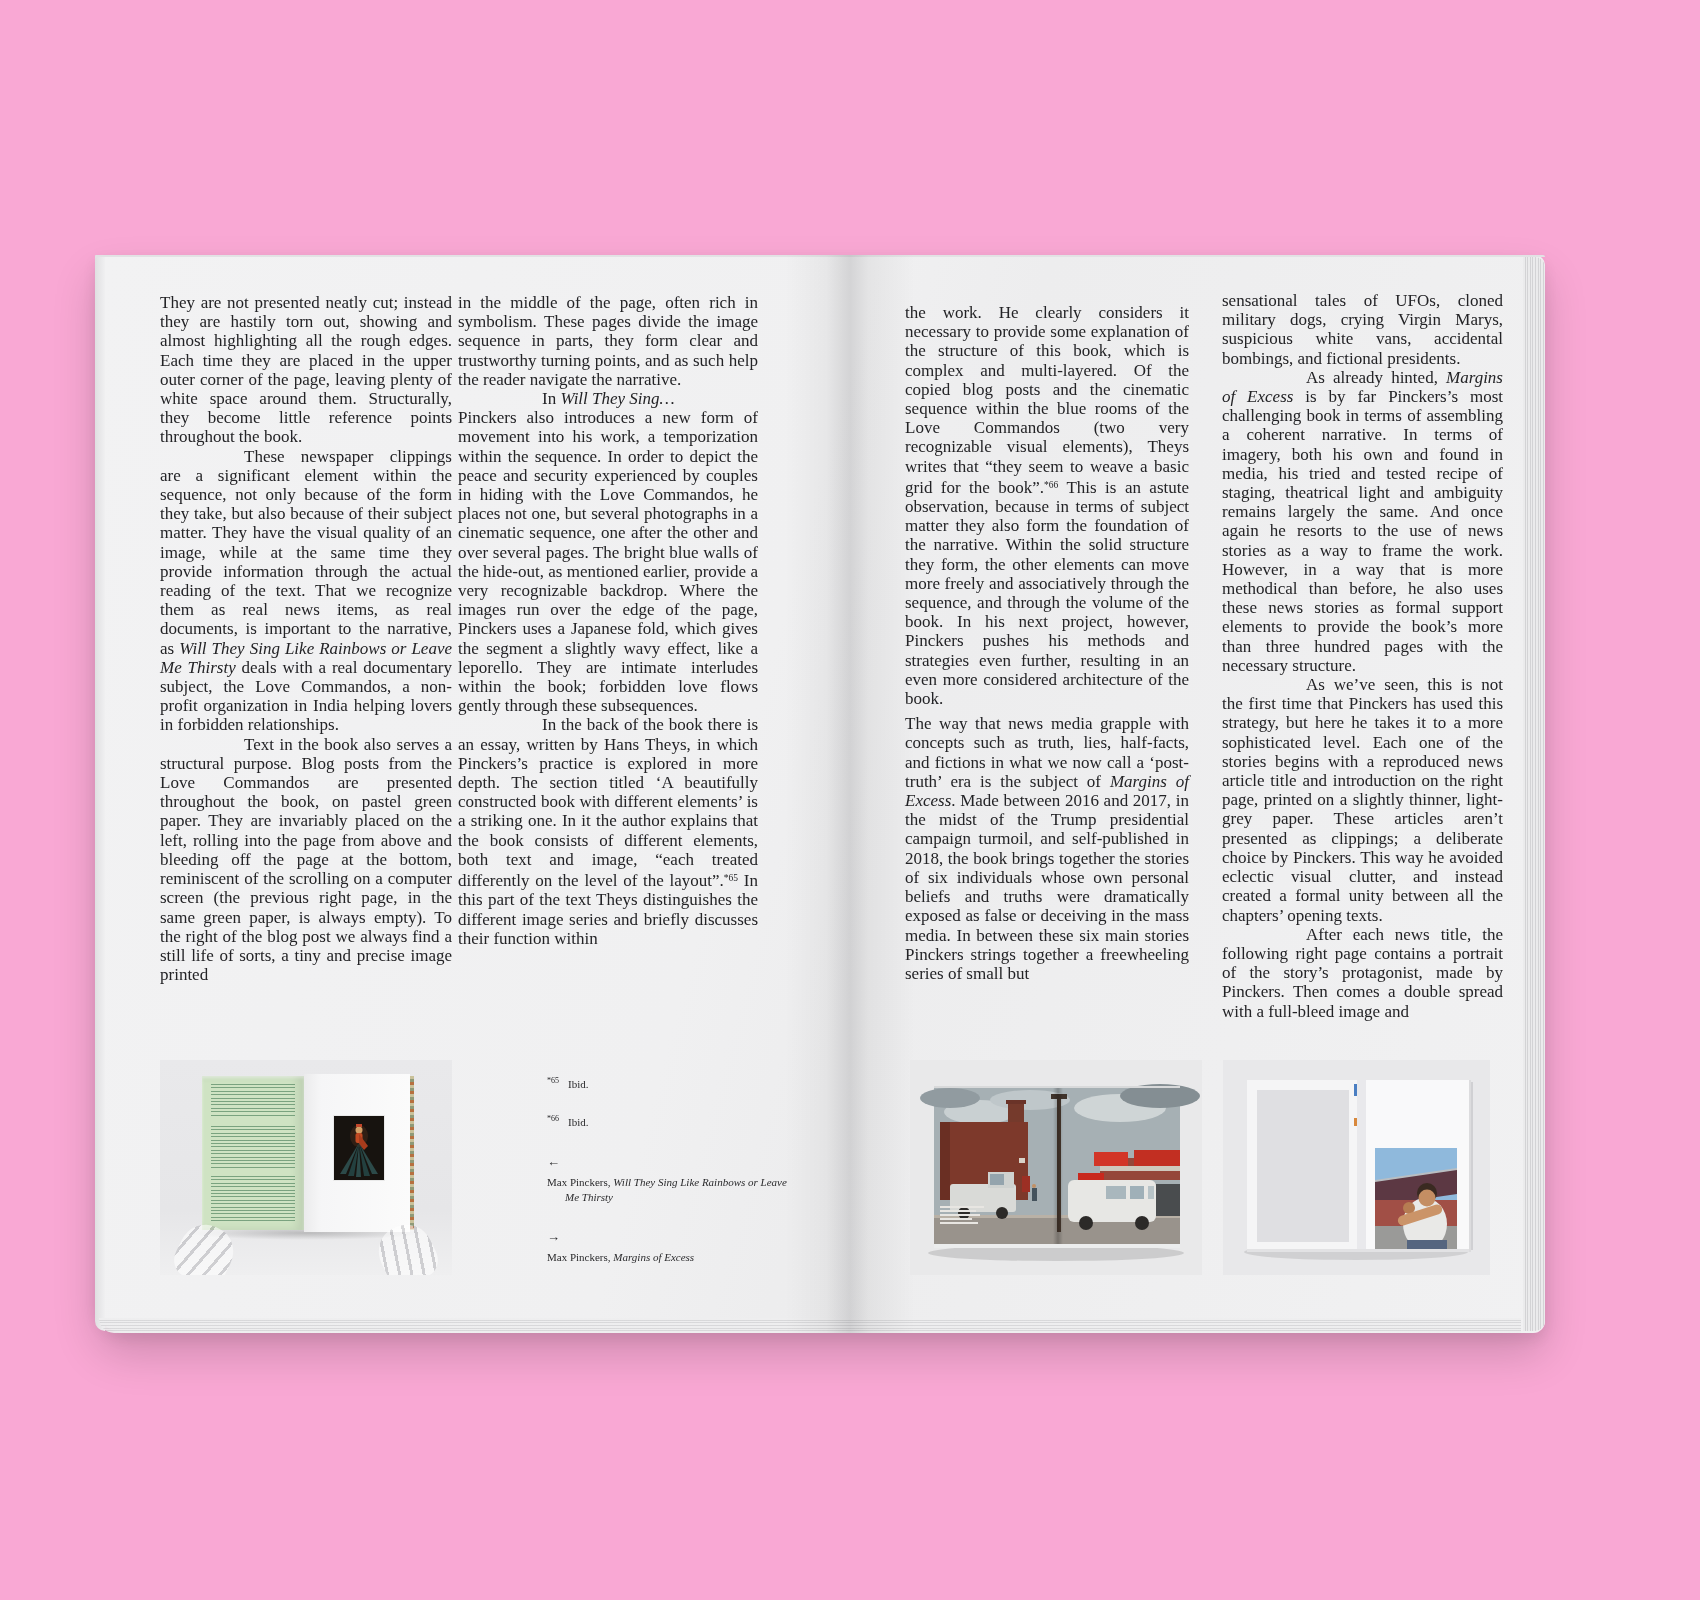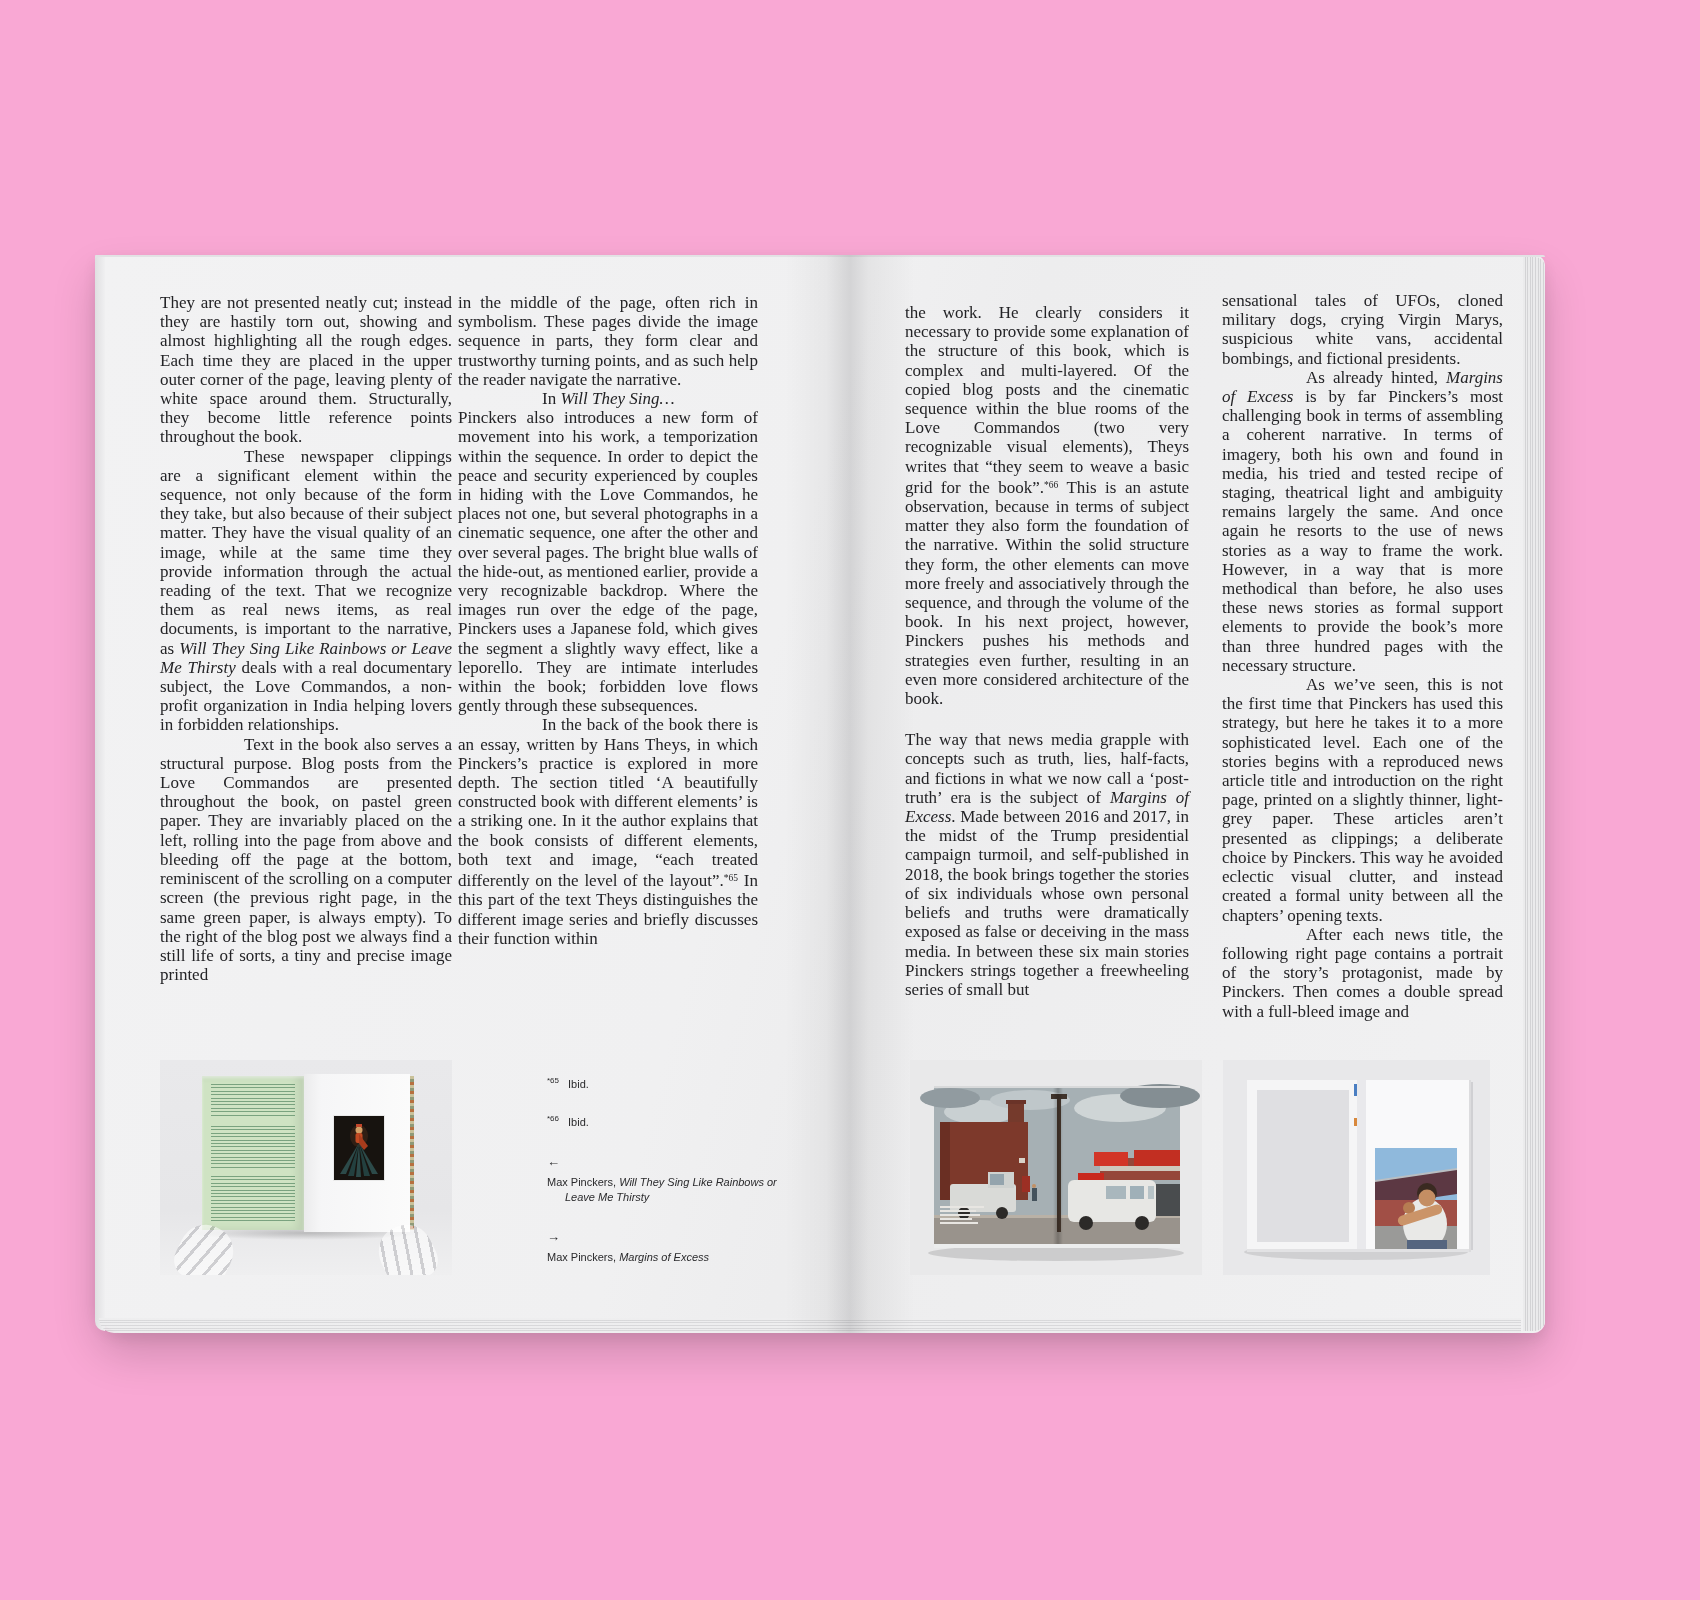--- a/index.html
+++ b/index.html
@@ -16,26 +16,26 @@
         background:repeating-linear-gradient(90deg,#ebebec 0 1.6px,#d3d3d5 1.6px 2.6px);}
   .fore-edge-left{position:absolute;left:0;top:2px;bottom:2px;width:10px;border-radius:4px 0 0 30px;
         background:linear-gradient(90deg,#dfdfe1,#f0f0f1);}
   .page-stack-bottom{position:absolute;left:4px;right:24px;bottom:0;height:15px;border-bottom-left-radius:28px;
         background:repeating-linear-gradient(180deg,#eeeeef 0 1.6px,#d7d7d9 1.6px 2.7px);opacity:.95;}
   .top-hairline{position:absolute;left:0;right:0;top:0;height:2px;background:#e2e2e4;border-radius:4px 10px 0 0;}
   
   .col{position:absolute;color:#232326;font-size:17px;line-height:19.2px;text-align:justify;}
   .col p{margin:0;}
   .col p.ind{text-indent:84px;}
-  .col p.gap{margin-top:22px;}
+  .col p.gap{margin-top:6px;}
   .it{font-style:italic;}
   .sup{font-size:9.5px;vertical-align:5px;}
   
   .captions{position:absolute;left:452px;top:818px;width:248px;
-        font-family:Liberation Sans, sans-serif;font-size:11px;line-height:15px;color:#2a2a2c;}
+        font-family:Liberation Serif, serif;font-size:11px;line-height:15px;color:#2a2a2c;}
   .fn-row{margin-bottom:19px;}
   .fn-marker{font-size:8px;vertical-align:5px;margin-right:9px;}
   .credit{margin-top:24px;}
   .credit-arrow{font-size:13px;margin-bottom:6px;}
   .credit-line{padding-left:18px;text-indent:-18px;}
   
   .photo{position:absolute;height:215px;overflow:hidden;}
   .photo-left{left:65px;top:805px;width:292px;background:linear-gradient(180deg,#e9e9eb 0%,#e6e6e8 70%,#efeff0 100%);}
   .photo-mid{left:815px;top:805px;width:292px;background:#e9e9ea;}
   .photo-right{left:1128px;top:805px;width:267px;background:#e8e8ea;}

